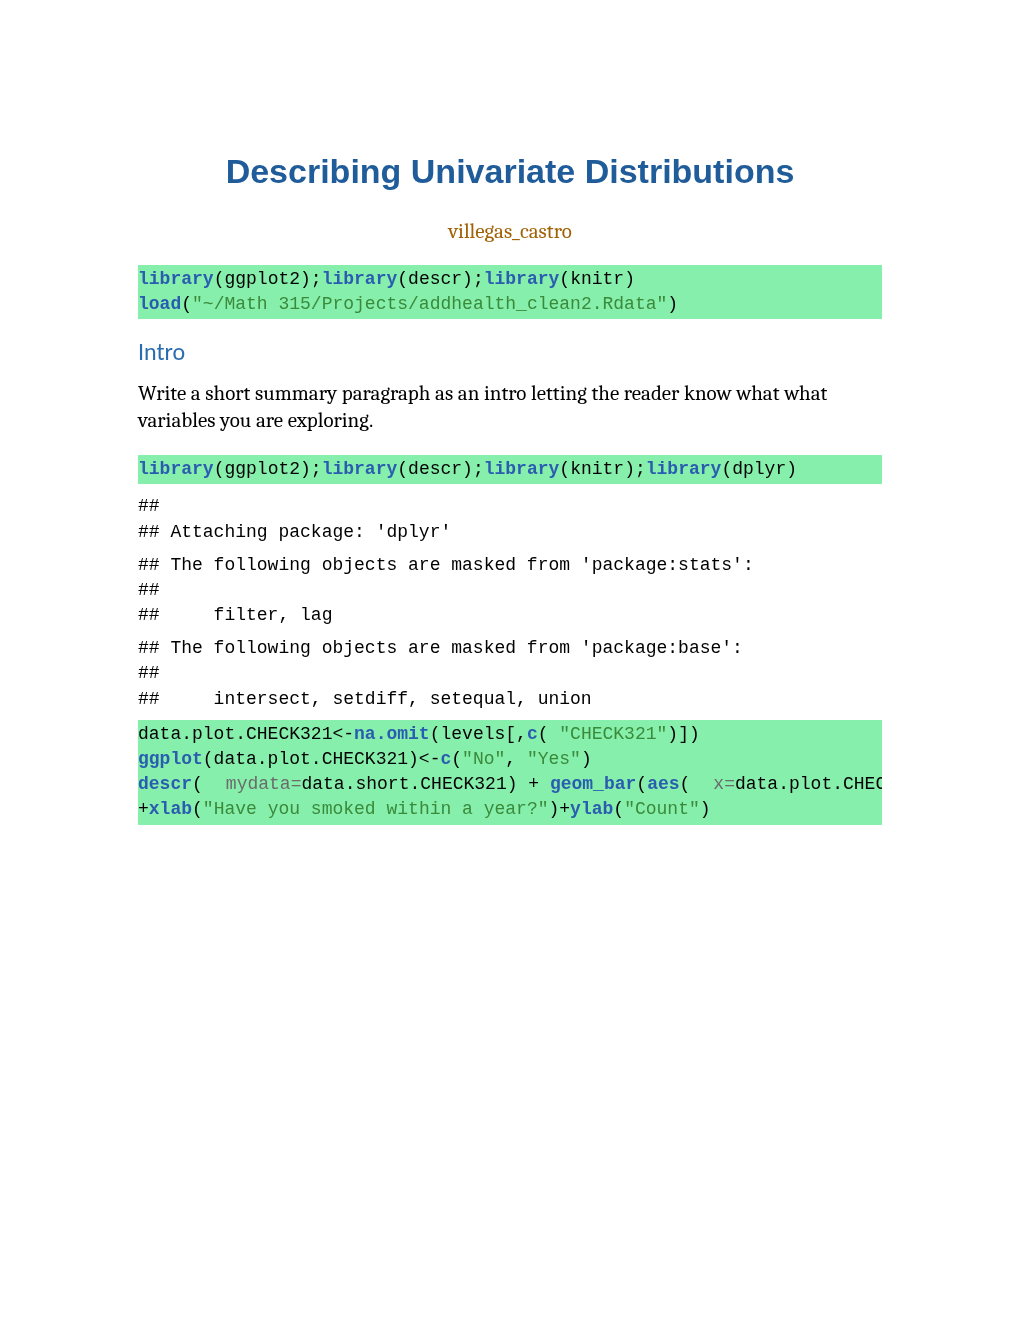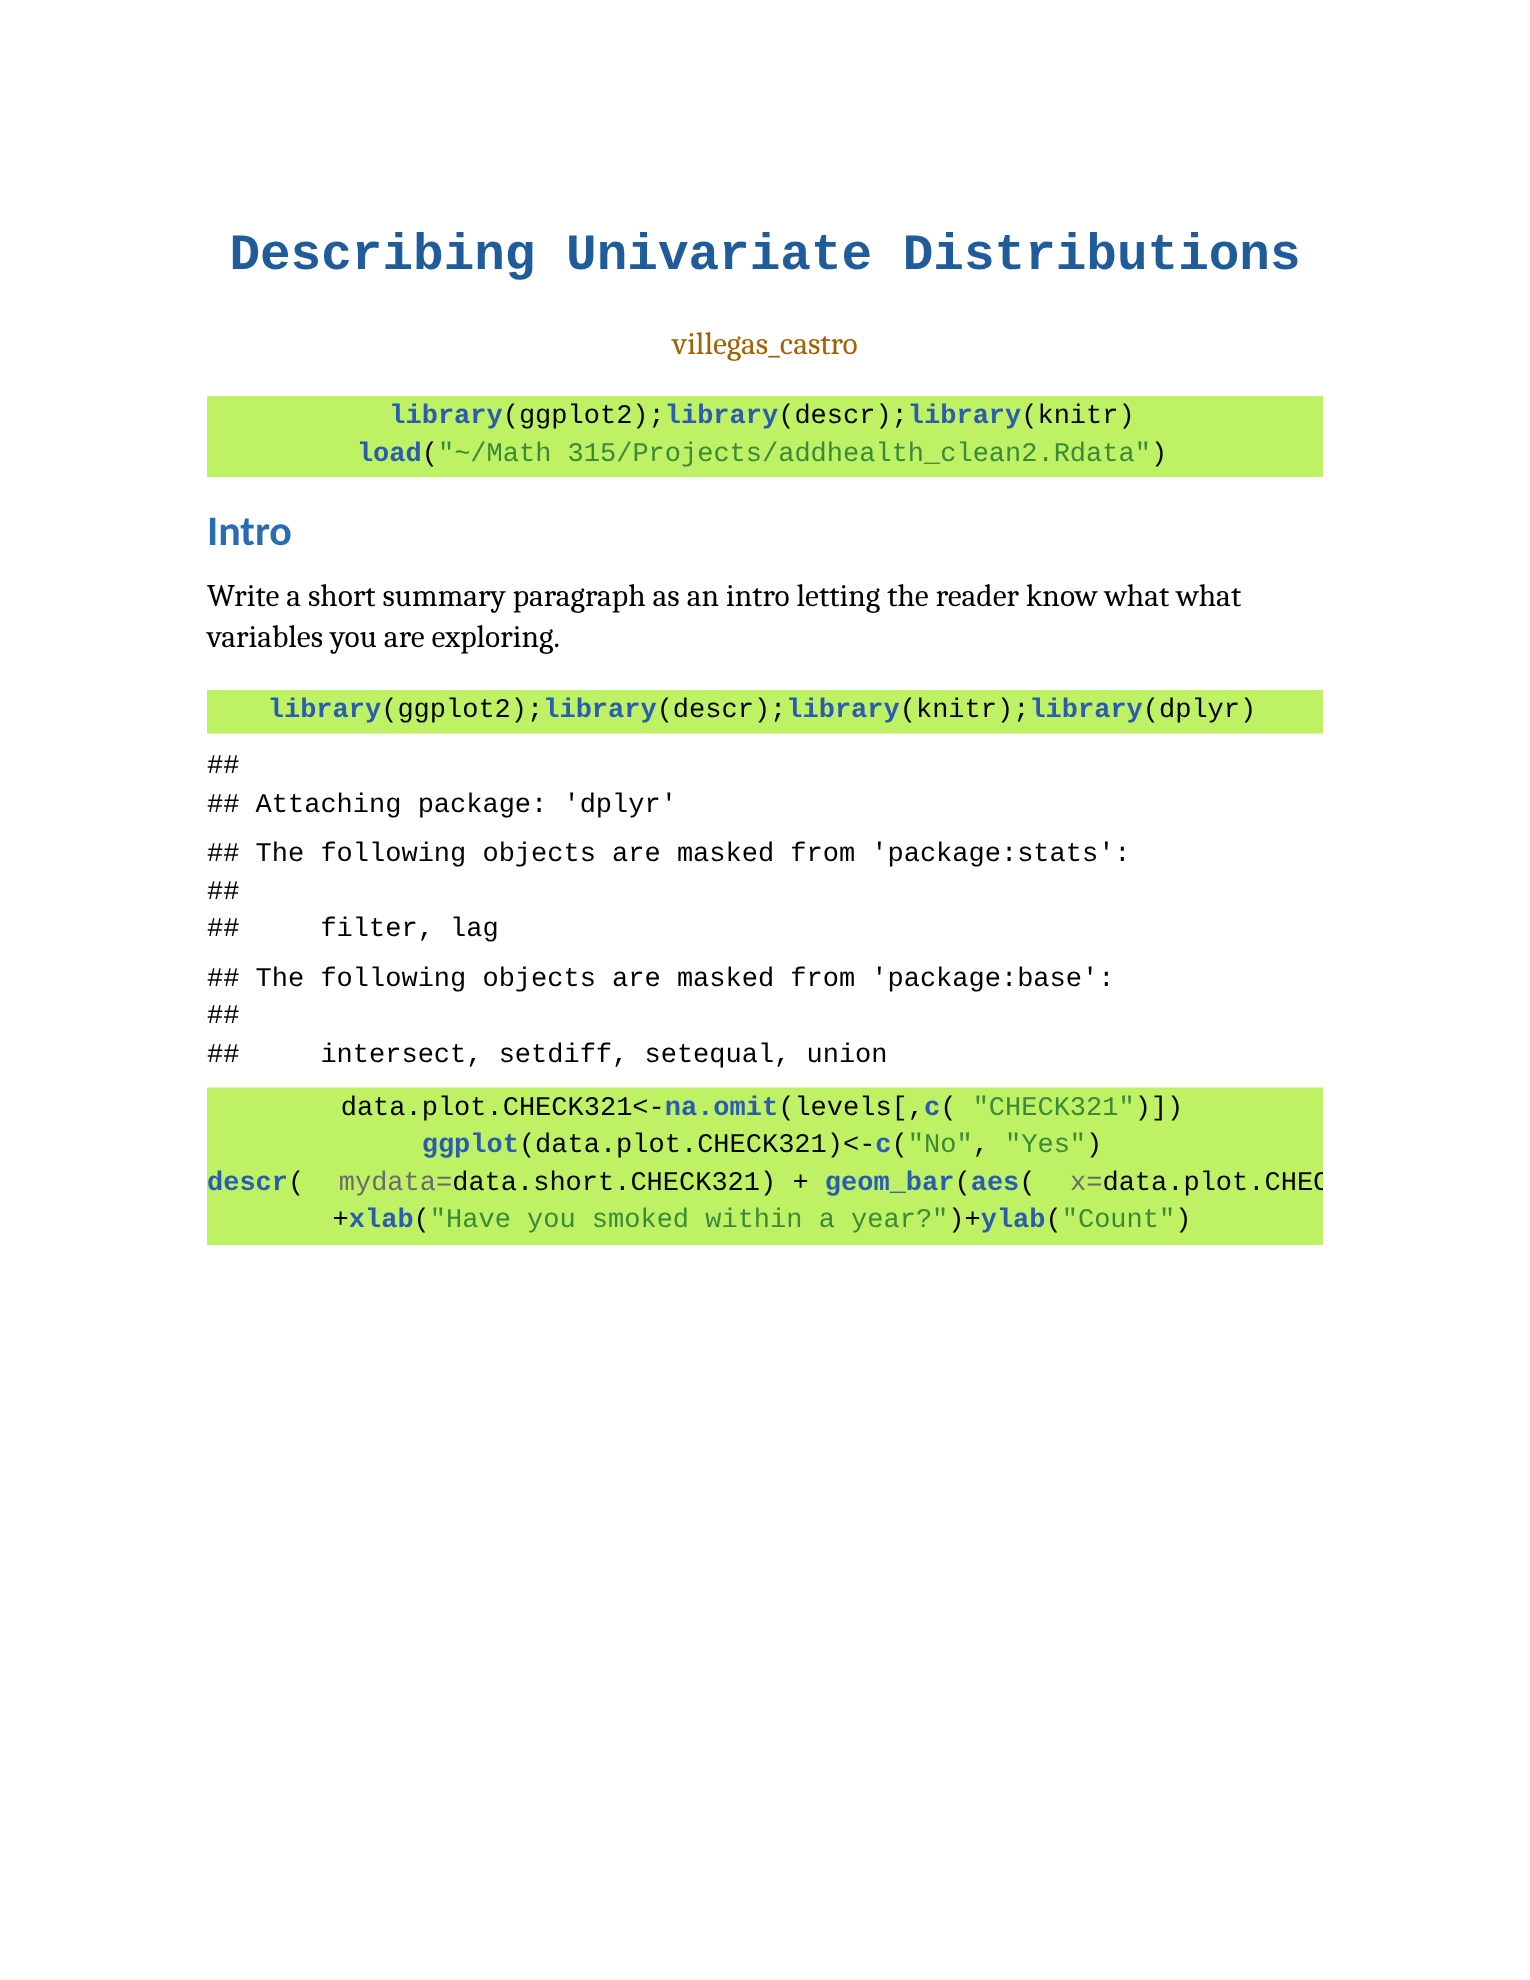--- a/index.html
+++ b/index.html
@@ -5,55 +5,54 @@
   * { margin: 0; padding: 0; box-sizing: border-box; }
   body {
     background: #ffffff;
     width: 1020px;
     height: 1320px;
     font-family: Cambria, Georgia, 'Times New Roman', serif;
     color: #000;
     padding: 152px 138px 0 138px;
   }
   .title {
-    font-family: Liberation Mono, monospace;
+    font-family: Liberation Sans, sans-serif;
     font-weight: 700;
     color: #1f5c99;
     font-size: 34px;
     text-align: center;
     margin-bottom: 28px;
   }
   .author {
     font-family: Cambria, Georgia, serif;
     font-size: 21px;
     text-align: center;
     margin-bottom: 22px;
     color: #a16207;
   }
   .codeblock {
-    background: #bef264;
+    background: #86efac;
     font-family: 'Courier New', Courier, monospace;
     font-size: 18px;
     line-height: 1.4;
     padding: 2px 4px 2px 0;
     margin-bottom: 10px;
     white-space: pre;
     overflow: hidden;
-    text-align: center;
   }
   .kw { color: #2a5db0; font-weight: bold; }
   .fn { color: #2a5db0; font-weight: bold; }
   .str { color: #3a8a3a; }
   .arg { color: #6b6b6b; padding-left: 23px; }
   .plain { color: #000; }
   .h2 {
     font-family: Calibri, 'Segoe UI', Arial, sans-serif;
-    font-weight: 700;
+    font-weight: 400;
     color: #2a6cb0;
-    font-size: 28px;
+    font-size: 24px;
     margin-top: 18px;
     margin-bottom: 14px;
   }
   .para {
     font-family: Cambria, Georgia, serif;
     font-size: 21px;
     line-height: 1.28;
     margin-bottom: 21px;
     color: #000;
   }

